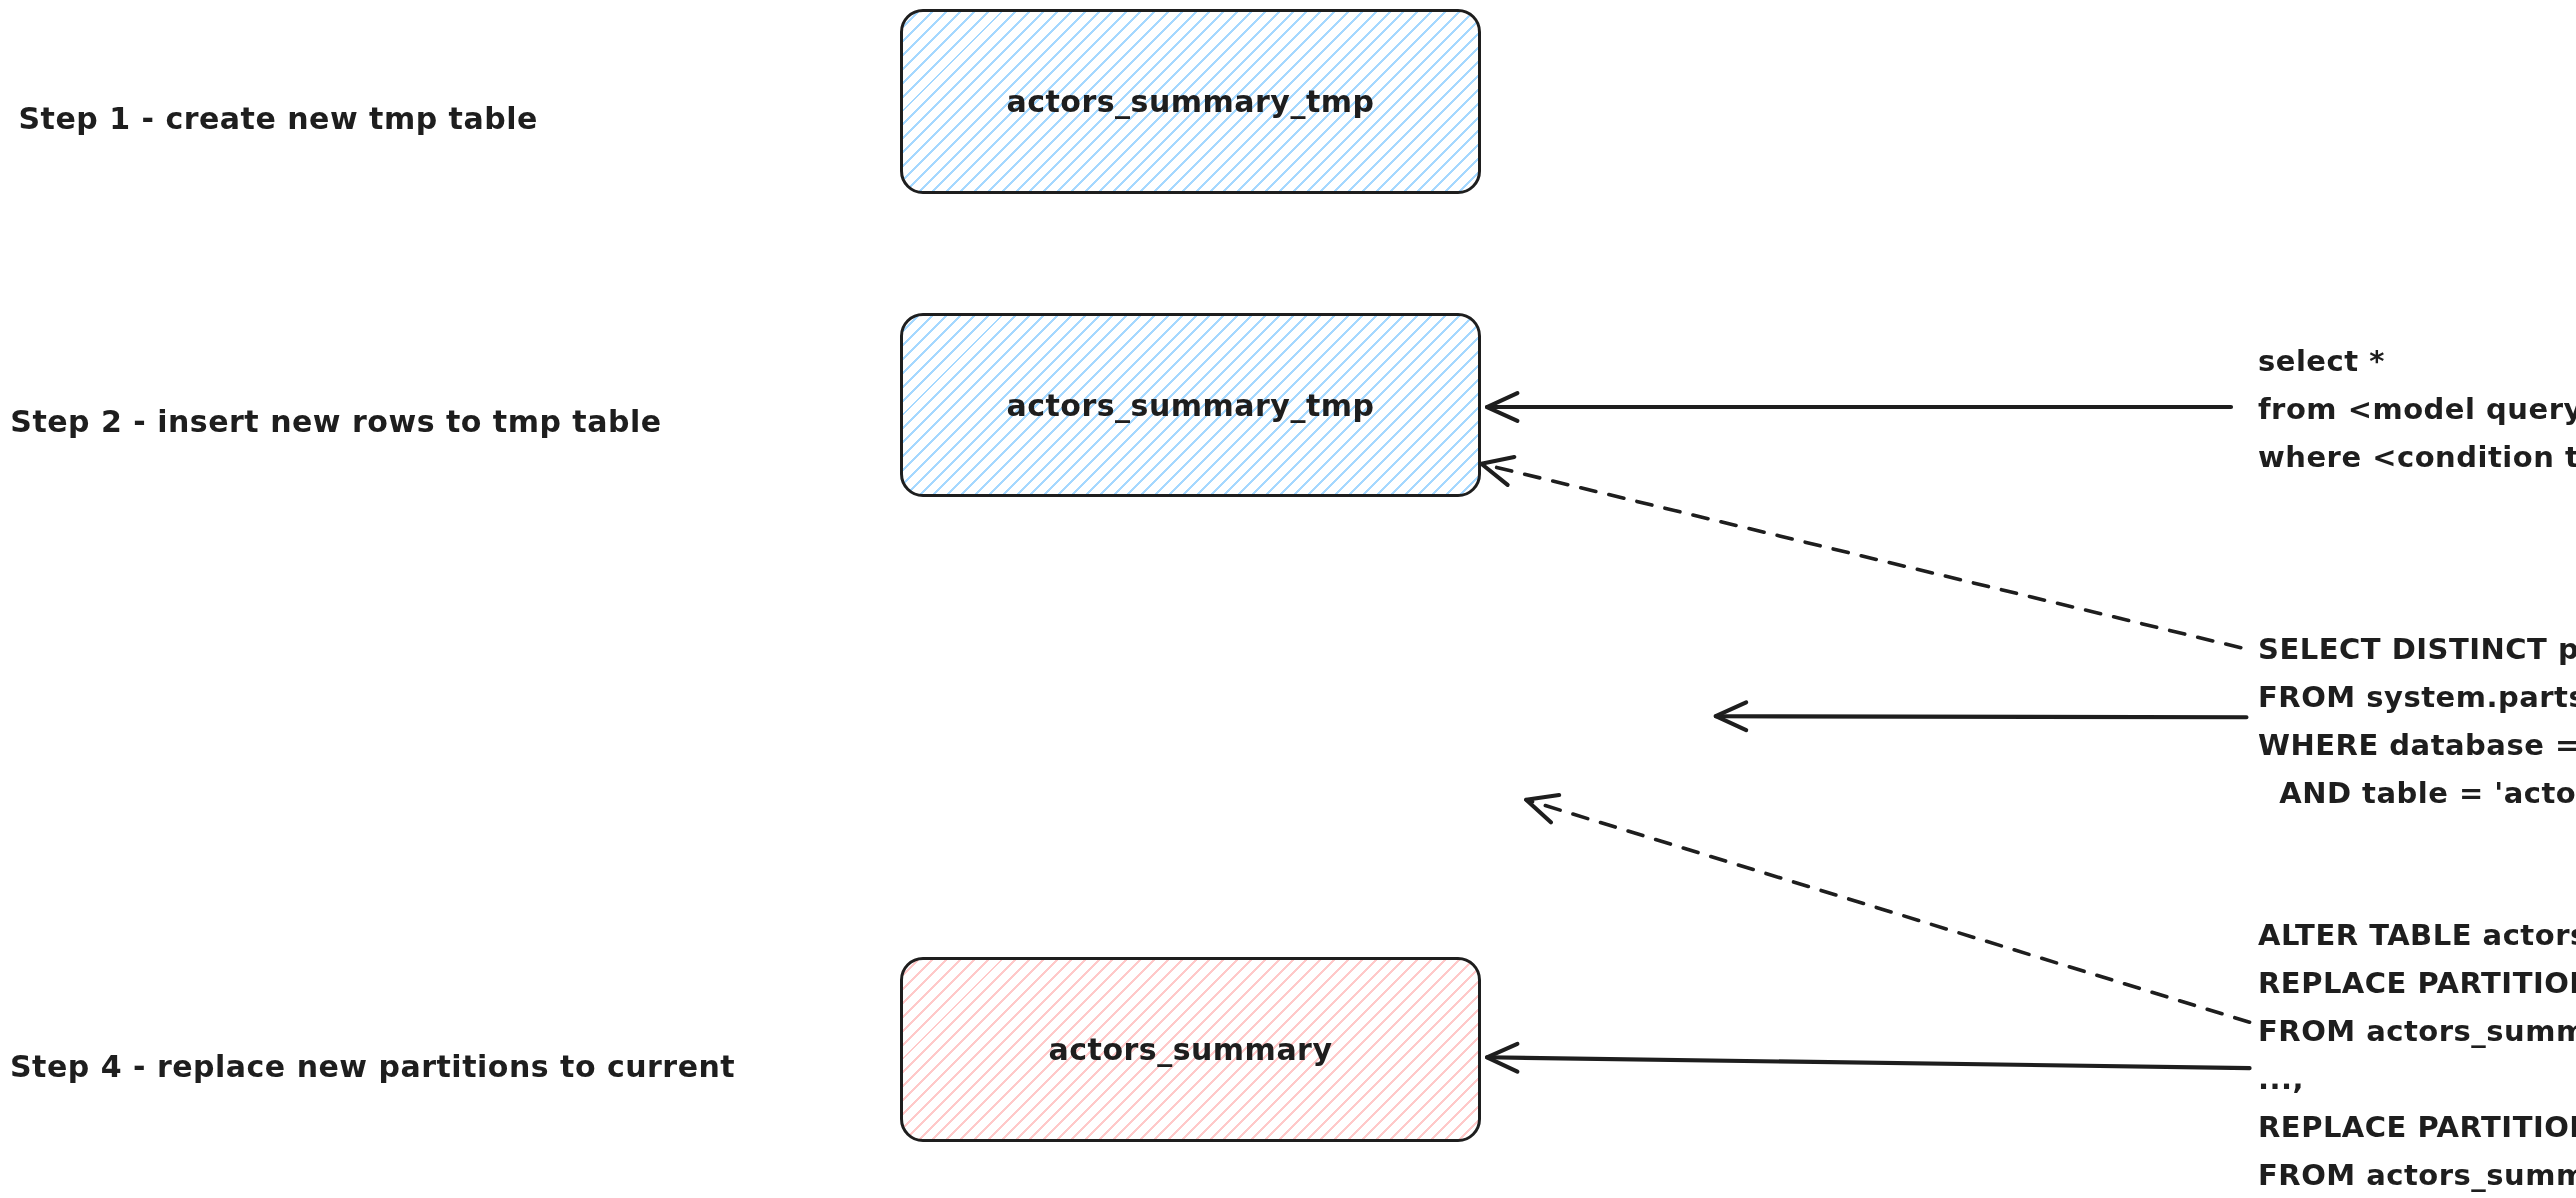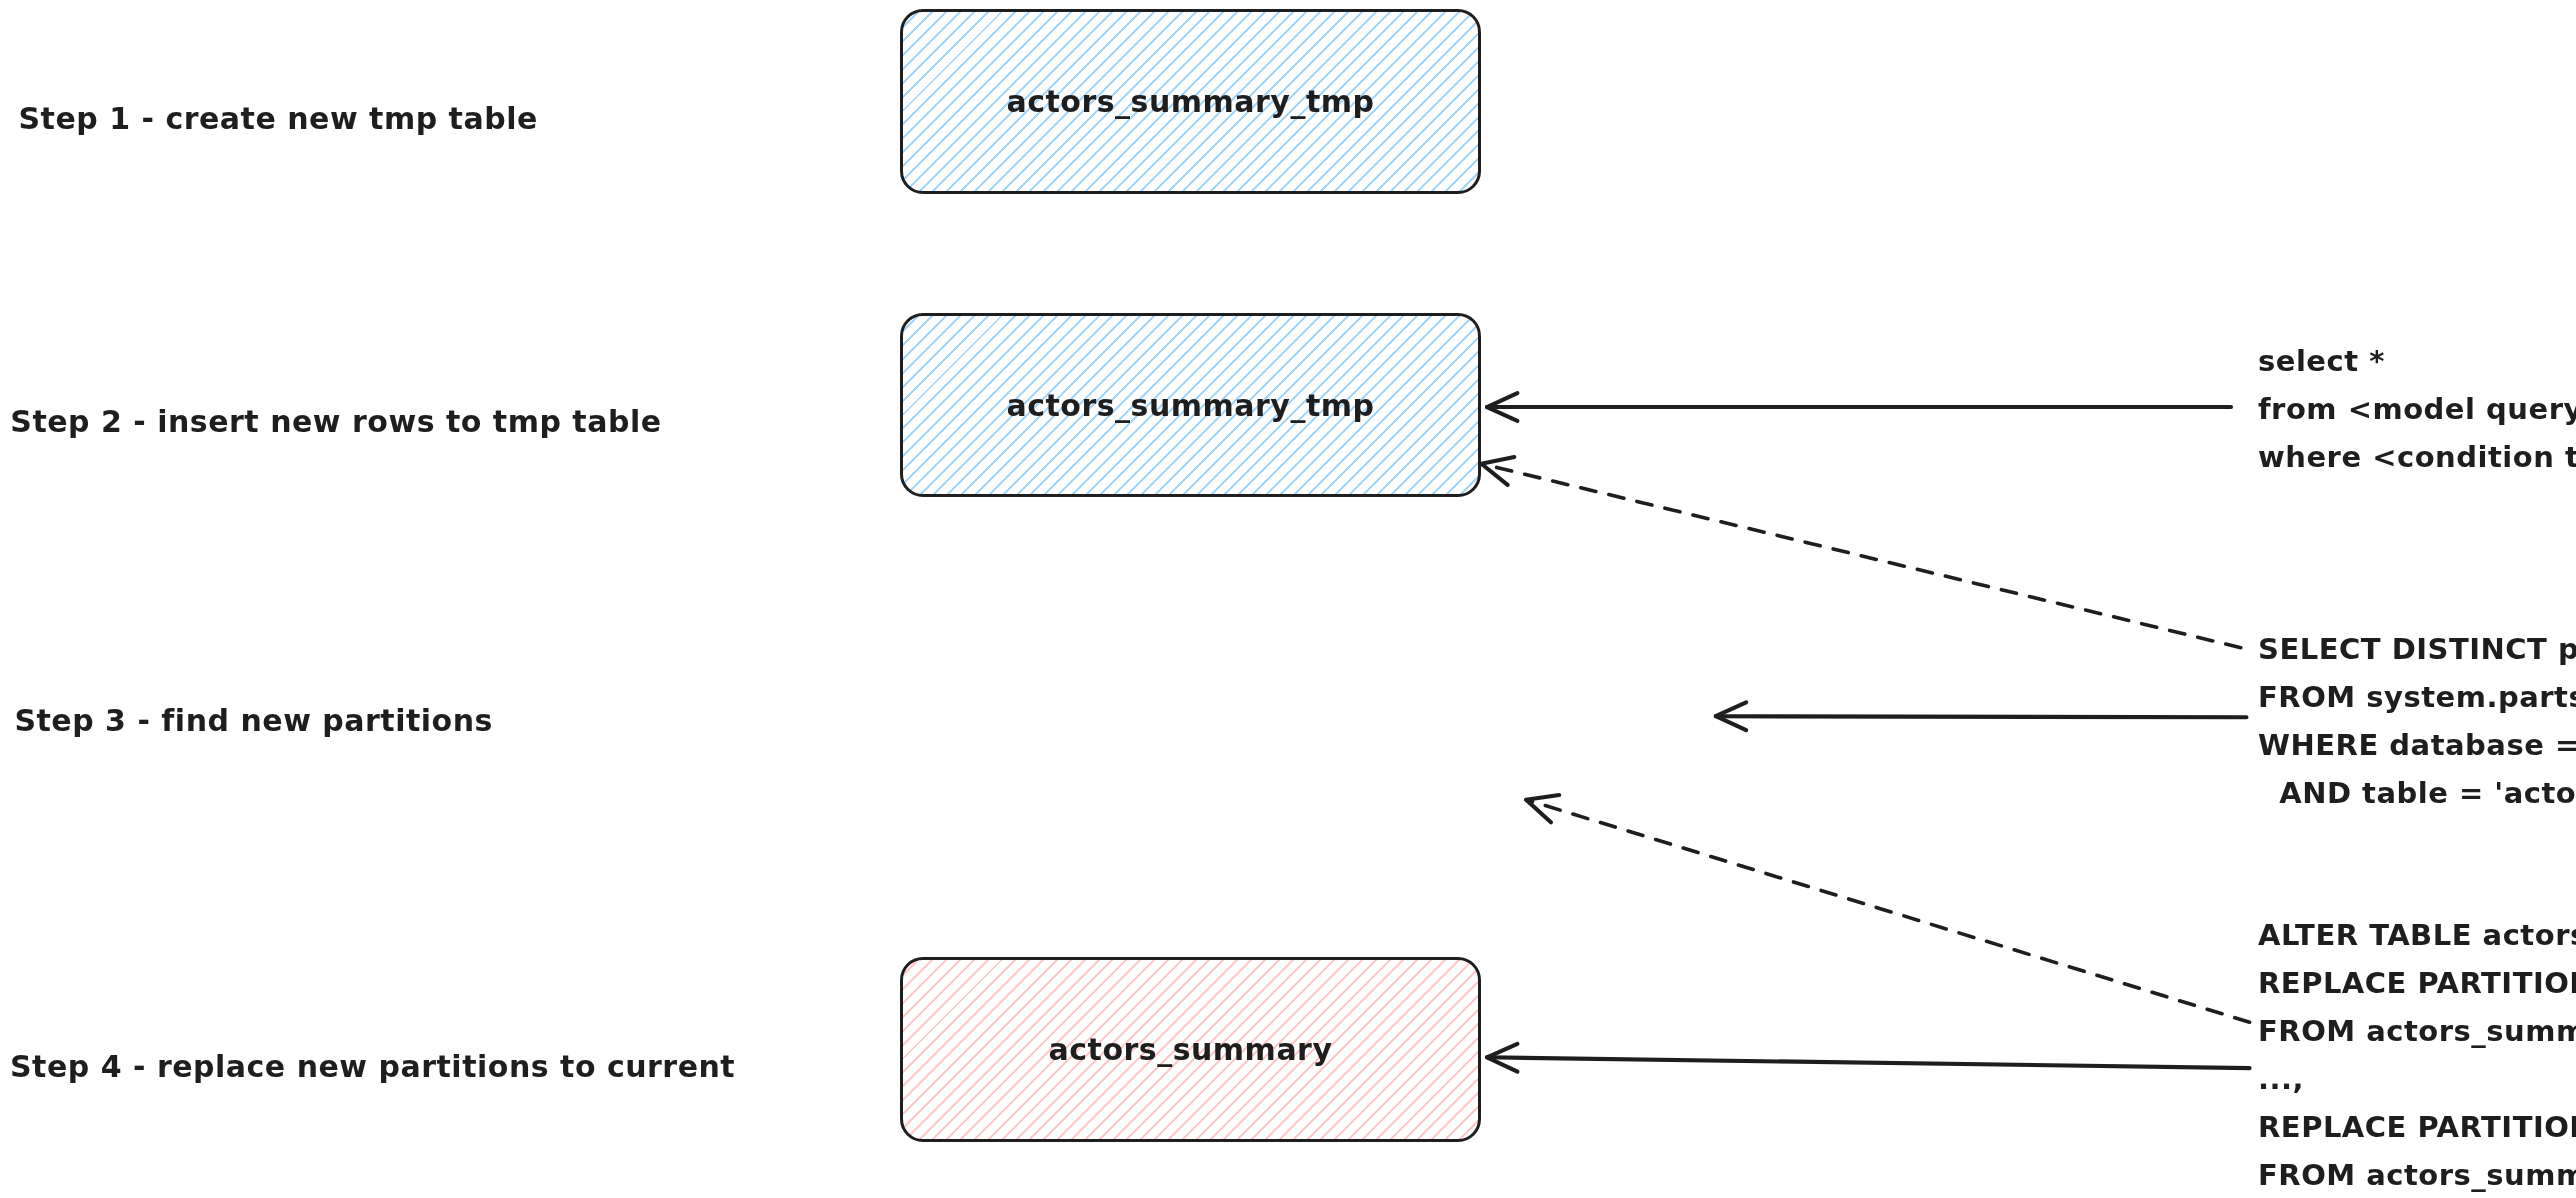--- a/index.html
+++ b/index.html
@@ -64,21 +64,20 @@
   .dashed-line { stroke-width: 7px; stroke-dasharray: 30 26; }
   .head { stroke-width: 8px; }
 </style>
 </head>
 <body>
 
 <div class="canvas">
 
   <div class="step-label" style="left:18.5px; top:87px;">Step 1 - create new tmp table</div>
   <div class="step-label" style="left:10.3px; top:390px;">Step 2 - insert new rows to tmp table</div>
-  <div class="step-label" style="left:14.4px; top:689px;">Step 3 - find new partitions</div>
   <div class="step-label" style="left:10px; top:1035px;">Step 4 - replace new partitions to current</div>
 
   <div class="node-box hatch-blue" style="left:900px; top:9.3px; width:581px; height:185px;">
     <span class="box-text">actors_summary_tmp</span>
   </div>
 
   <div class="node-box hatch-blue" style="left:900px; top:313px; width:581px; height:184px;">
     <span class="box-text">actors_summary_tmp</span>
   </div>
 

